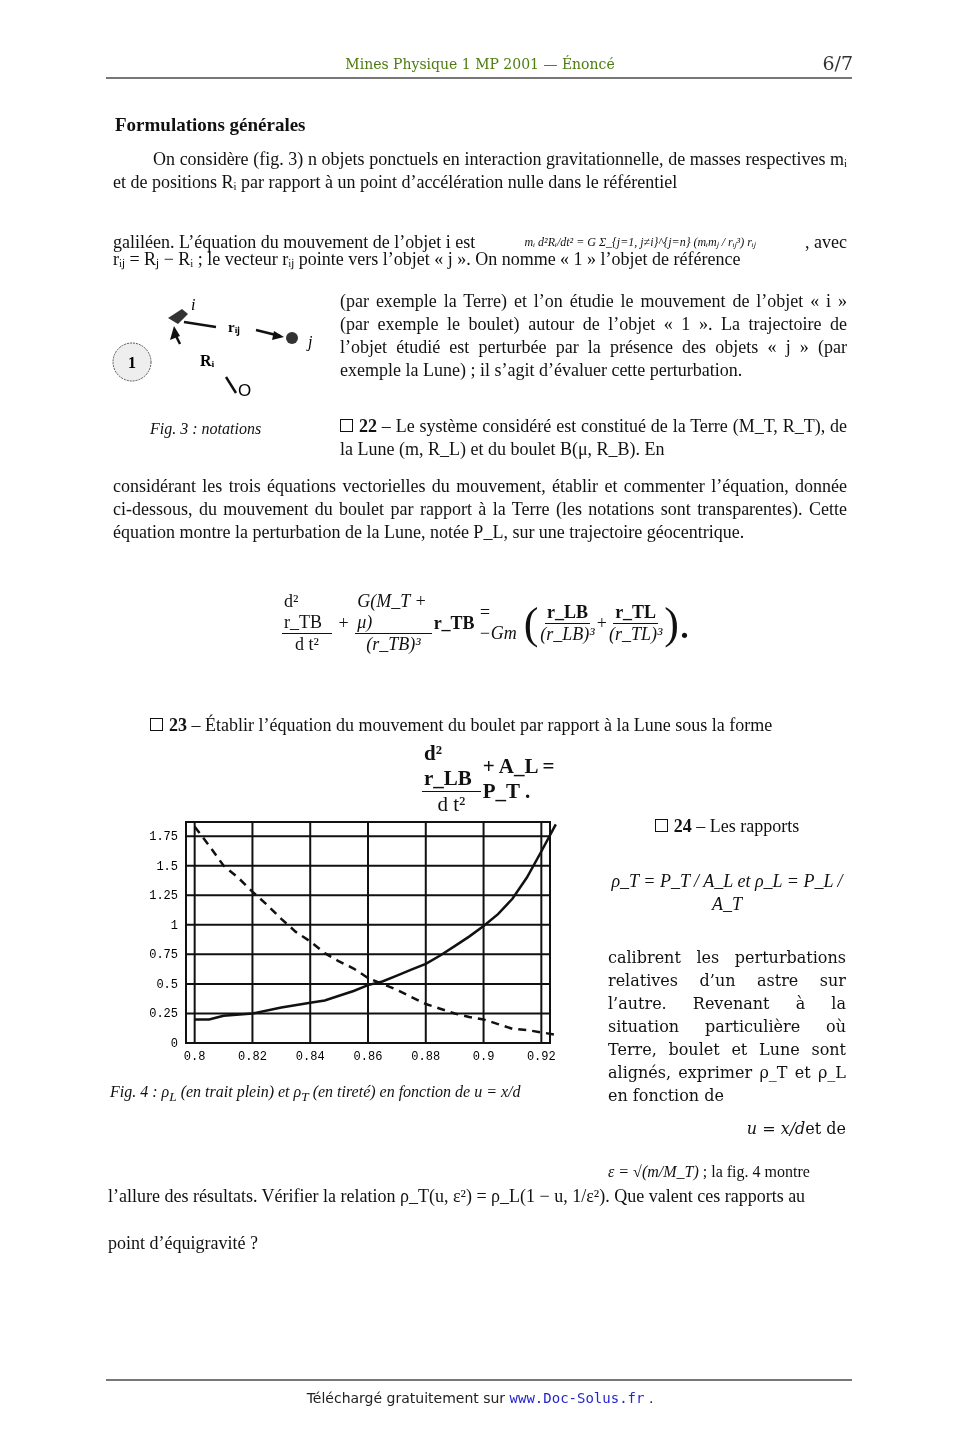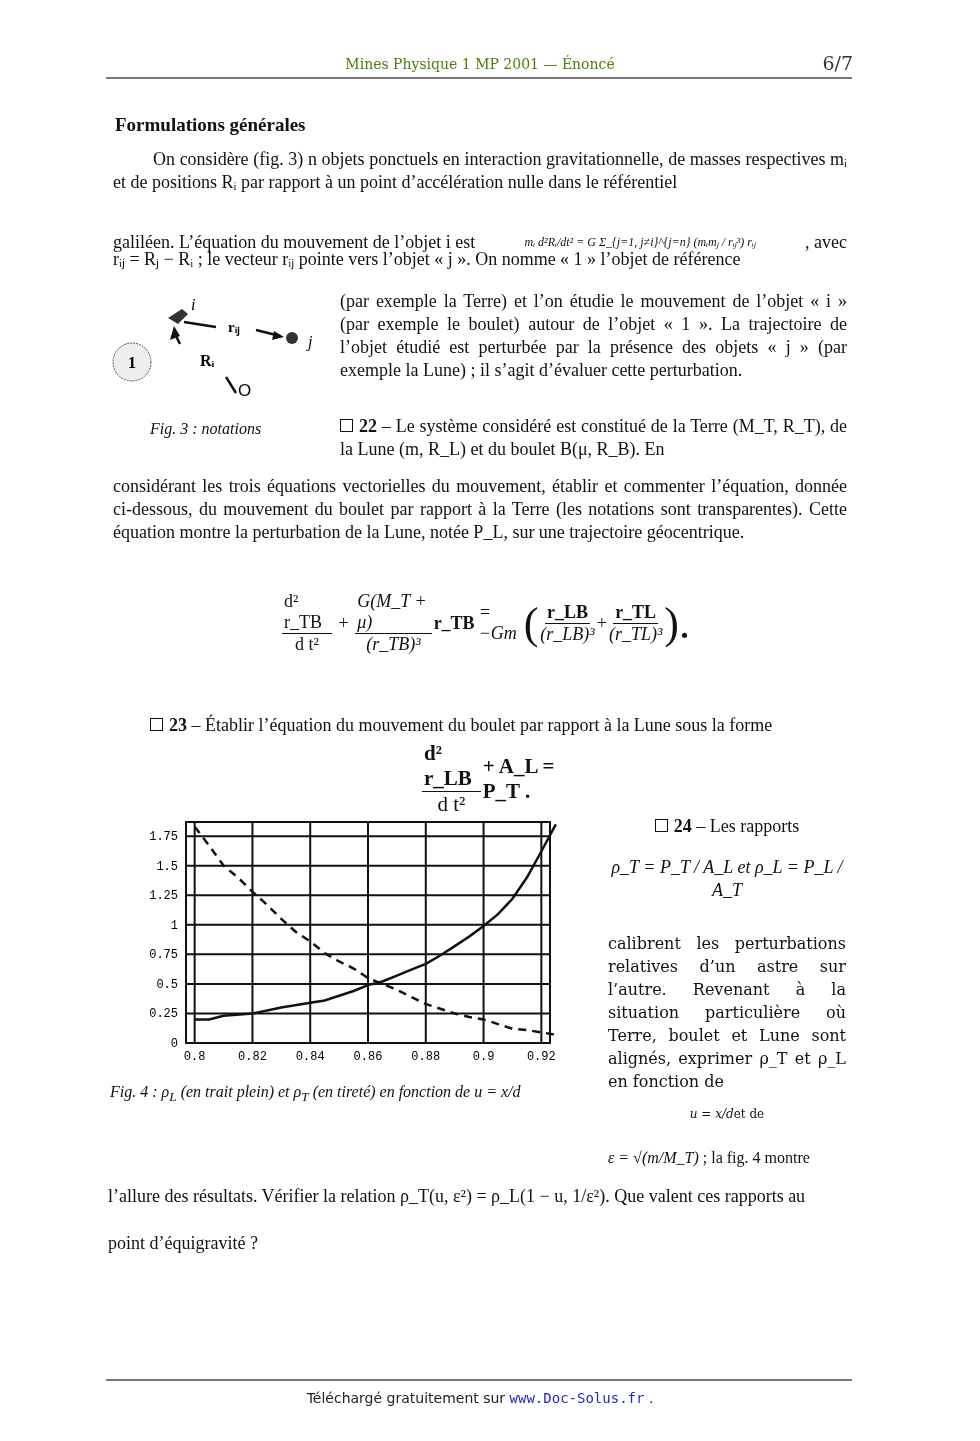--- a/index.html
+++ b/index.html
@@ -152,27 +152,27 @@
     <line x1="411.3333333333333" x2="411.3333333333333" y1="7" y2="228" stroke="#111" stroke-width="2"></line>
     <text x="411.3333333333333" y="245" text-anchor="middle" font-size="12" font-family="Liberation Mono, monospace">0.92</text>
     <polyline points="64.7,204.4 79.1,204.4 93.6,200.8 122.4,198.5 151.3,192.5 180.2,187.8 194.7,185.5 209.1,180.7 223.6,176.0 238.0,170.1 252.4,166.5 266.9,160.6 281.3,154.7 295.8,148.8 310.2,140.5 324.7,131.1 339.1,121.6 353.6,111.0 368.0,99.2 382.4,83.8 396.9,62.5 411.3,36.5 425.8,9.4" fill="none" stroke="#111" stroke-width="2.5"></polyline>
     <polyline points="64.7,11.7 79.1,30.6 93.6,50.7 108.0,62.5 122.4,76.7 136.9,89.7 151.3,103.9 165.8,116.9 180.2,126.4 194.7,138.2 209.1,146.5 223.6,153.5 238.0,163.0 252.4,168.9 266.9,174.8 281.3,181.9 295.8,189.0 310.2,193.7 324.7,198.5 339.1,202.0 353.6,204.4 368.0,209.1 382.4,213.8 396.9,215.0 411.3,217.4 425.8,219.7" fill="none" stroke="#111" stroke-width="2.5" stroke-dasharray="8 6"></polyline>
   </svg>
 <div class="abs fig4cap">
   <span>Fig. 4 : </span><span>ρ</span><sub>L</sub><span> (en trait plein) et </span><span>ρ</span><sub>T</sub><span> (en tireté) en fonction de u = x/d</span>
 </div>
 
 <div class="abs q24col p4col">
-  <div style="text-align:center;margin-bottom:18px;">
+  <div style="text-align:center;margin-bottom:32px;">
     <span class="box"></span><span class="bf">24</span>
     <span>– Les rapports</span>
   </div>
   <div class="it" style="text-align:center;margin:18px 0 30px;">ρ_T = P_T / A_L  et  ρ_L = P_L / A_T</div>
   <div style="font-family:'DejaVu Serif',serif;font-size:16px;line-height:23px;">calibrent les perturbations relatives d’un astre sur l’autre. Revenant à la situation particulière où Terre, boulet et Lune sont alignés, exprimer ρ_T et ρ_L en fonction de</div>
-  <div style="margin-top:10px;display:flex;justify-content:center;font-family:'DejaVu Serif',serif;font-size:12px;">
+  <div style="margin-top:10px;display:flex;justify-content:flex-end;font-family:'DejaVu Serif',serif;font-size:16px;">
     <span class="it">u = x/d</span>
       <span>et de</span>
   </div>
   <div style="margin-top:20px;font-size:16px;">
     <span class="it">ε = √(m/M_T)</span> <span>; la fig. 4 montre</span>
   </div>
 </div>
 
 <div class="abs para p5">l’allure des résultats. Vérifier la relation ρ_T(u, ε²) = ρ_L(1 − u, 1/ε²). Que valent ces rapports au</div>
 <div class="abs para p5b">point d’équigravité ?</div>

